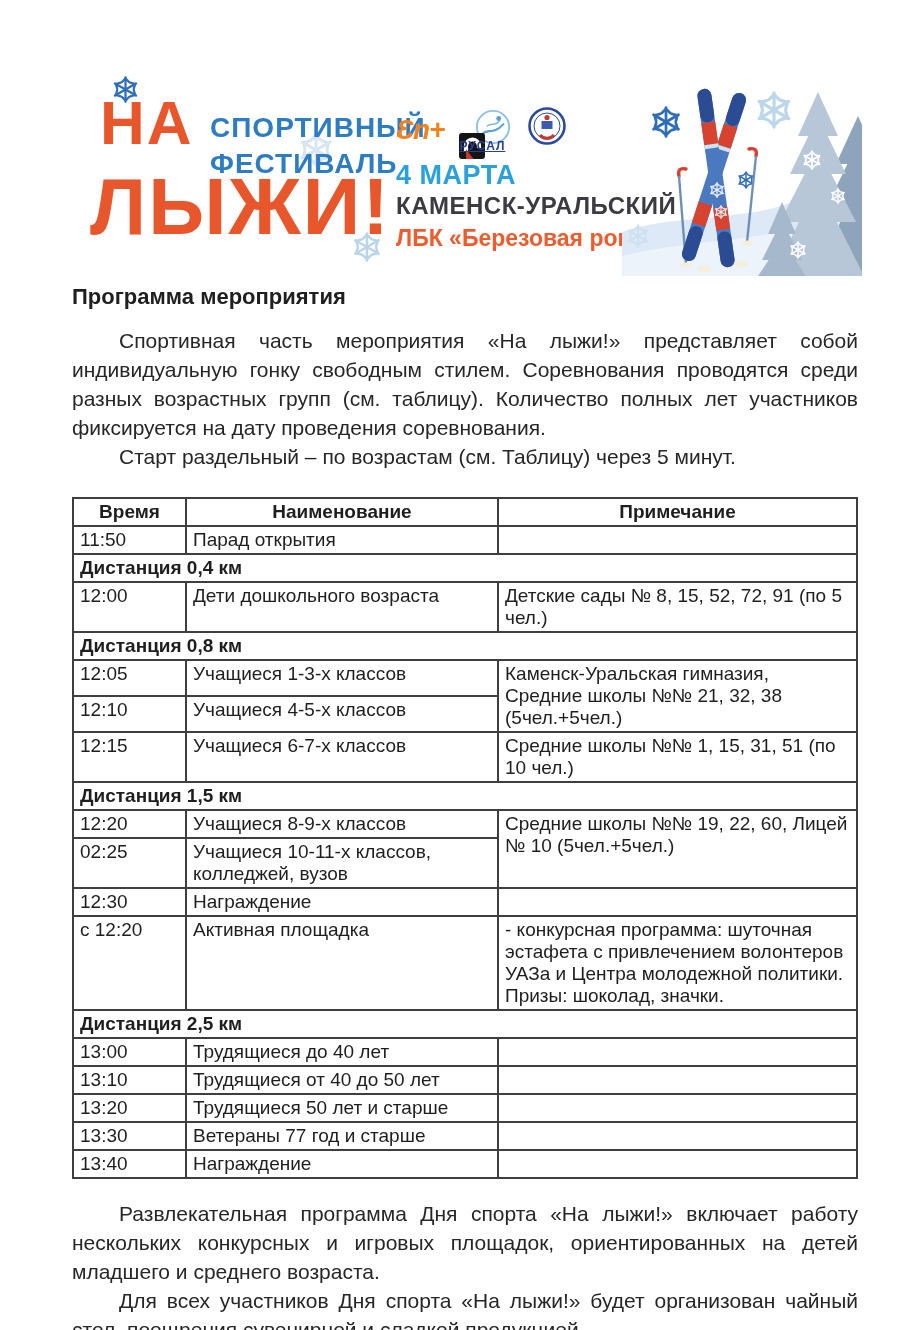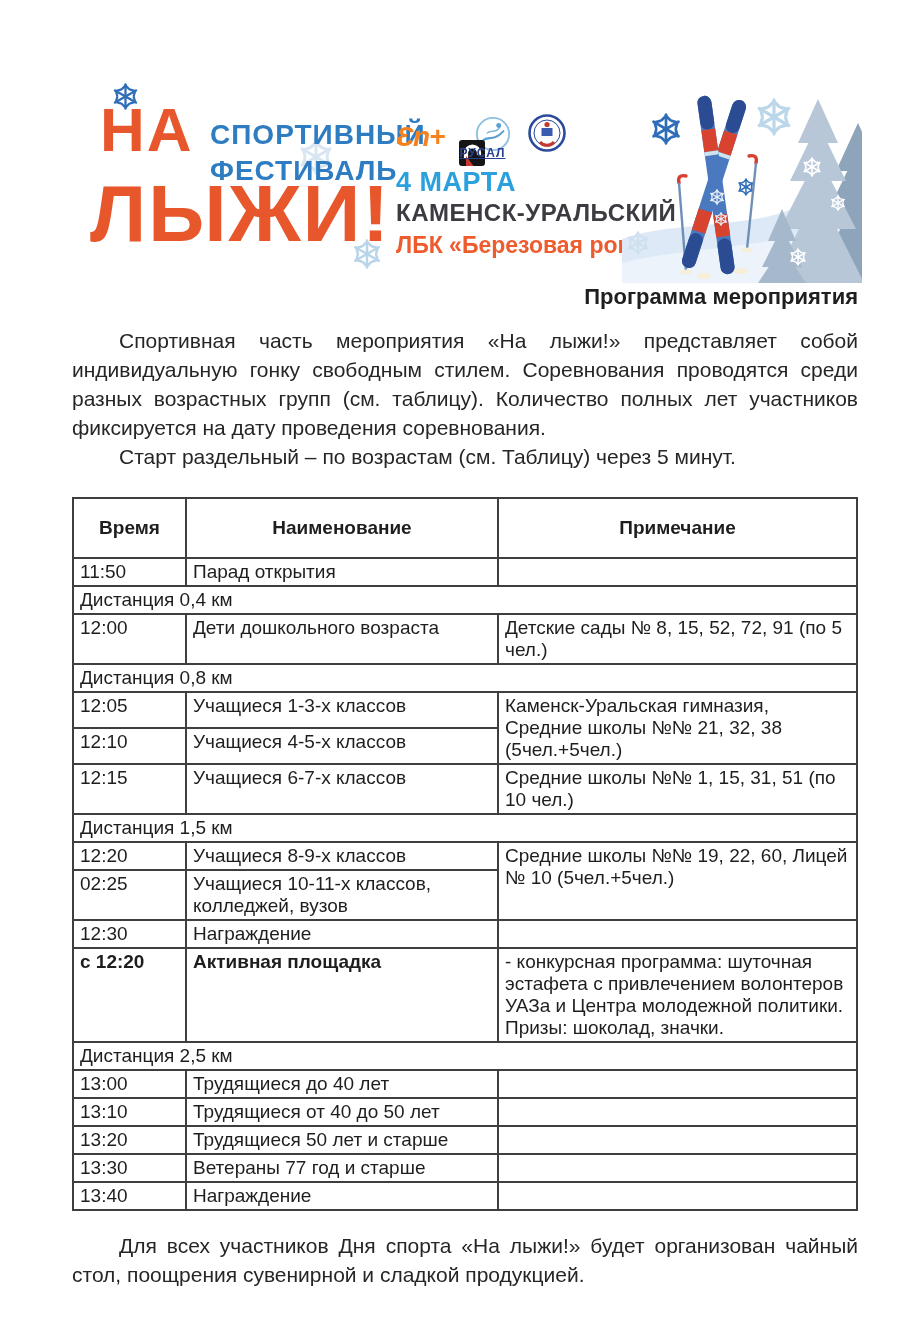--- a/index.html
+++ b/index.html
@@ -2,21 +2,21 @@
 <html><head>
 <meta charset="utf-8">
 <style>
   html,body{margin:0;padding:0;}
   body{
     width:924px;height:1330px;position:relative;overflow:hidden;
     background:#ffffff;color:#2d2d2d;
     font-family:"Liberation Sans","DejaVu Sans",sans-serif;
   }
   
-  .banner{position:absolute;left:0;top:69px;width:740px;height:214px;}
+  .banner{position:absolute;left:0;top:62px;width:740px;height:214px;}
   .banner *{position:absolute;}
   .logo-na{left:100px;top:30px;font-size:62px;font-weight:800;color:#e8572b;letter-spacing:2px;line-height:1;}
   .logo-lyzhi{left:90px;top:105px;font-size:80px;font-weight:800;color:#e8572b;letter-spacing:2px;line-height:1;}
   .logo-sub{left:210px;font-size:28px;font-weight:800;color:#2e7cc1;letter-spacing:1px;line-height:1;}
   .logo-sub.l1{top:52px;}
   .logo-sub.l2{top:88px;}
   .sf{display:block;}
   .sf-1{left:112px;top:14px;width:27px;height:27px;color:#2f6db8;}
   .sf-2{left:298px;top:70px;width:36px;height:36px;color:#d9e6f2;}
   .sf-3{left:352px;top:170px;width:30px;height:30px;color:#b9d5ea;}
@@ -26,31 +26,31 @@
   .enplus{font-size:28px;font-weight:800;font-style:italic;color:#f5821f;letter-spacing:-1px;}
   .rusal{display:flex;align-items:center;gap:5px;}
   .rusal-text{font-size:12px;font-weight:bold;color:#27408f;letter-spacing:1px;text-decoration:underline;}
   .evt{left:396px;font-weight:800;line-height:1;}
   .evt-date{top:100px;font-size:27px;color:#2aa0dc;letter-spacing:.5px;}
   .evt-city{top:132px;font-size:24px;color:#3b3b41;letter-spacing:.5px;}
   .evt-venue{top:165px;font-size:23px;color:#ee5b2c;}
   .illu{left:622px;top:2px;width:240px;height:212px;}
   
   .content{position:absolute;left:72px;top:284px;width:786px;}
-  .doc-title{font-size:22px;font-weight:bold;text-align:right;margin:0 0 16px 0;color:#1f1f1f;}
+  .doc-title{font-size:22px;font-weight:bold;text-align:left;margin:0 0 16px 0;color:#1f1f1f;}
   p.body{font-size:21px;line-height:29px;margin:0;text-align:justify;text-indent:47px;color:#262626;}
   
   table.sched{border-collapse:collapse;width:786px;margin-top:26px;table-layout:fixed;
               font-size:19px;line-height:22px;color:#1e1e1e;}
   table.sched td,table.sched th{border:2px solid #3e3e3e;padding:2px 6px;vertical-align:top;
               text-align:left;overflow:hidden;}
-  table.sched th{text-align:center;font-weight:bold;padding:18px 2px;border-radius:8px;}
-  tr.section td{font-weight:normal;padding-left:6px;}
+  table.sched th{text-align:center;font-weight:bold;padding:2px 2px;border-radius:8px;}
+  tr.section td{font-weight:bold;padding-left:6px;}
   td.c-name{padding-left:12px;border-radius:11px;}
-  tr.boldrow td.c-time,tr.boldrow td.c-name{font-weight:bold;}
+  tr.boldrow td.c-time,tr.boldrow td.c-name{font-weight:normal;}
   
   p.outro{margin-top:20px;}
   p.outro+p.outro{margin-top:0;}
 </style>
 </head>
 <body>
 
 <svg width="0" height="0" style="position:absolute" aria-hidden="true">
   <defs>
     <g id="sfg" fill="none" stroke="currentColor" stroke-width="1.7" stroke-linecap="round">
@@ -265,14 +265,15 @@
       <td class="c-note"></td>
     </tr>
     <tr>
       <td class="c-time">13:40</td>
       <td class="c-name">Награждение</td>
       <td class="c-note"></td>
     </tr>
   </tbody>
     </table>
 
+  <p class="body outro">Развлекательная программа Дня спорта «На лыжи!» включает работу нескольких конкурсных и игровых площадок, ориентированных на детей младшего и среднего возраста.</p>
   <p class="body outro">Для всех участников Дня спорта «На лыжи!» будет организован чайный стол, поощрения сувенирной и сладкой продукцией.</p>
 </div>
 
 </body></html>

